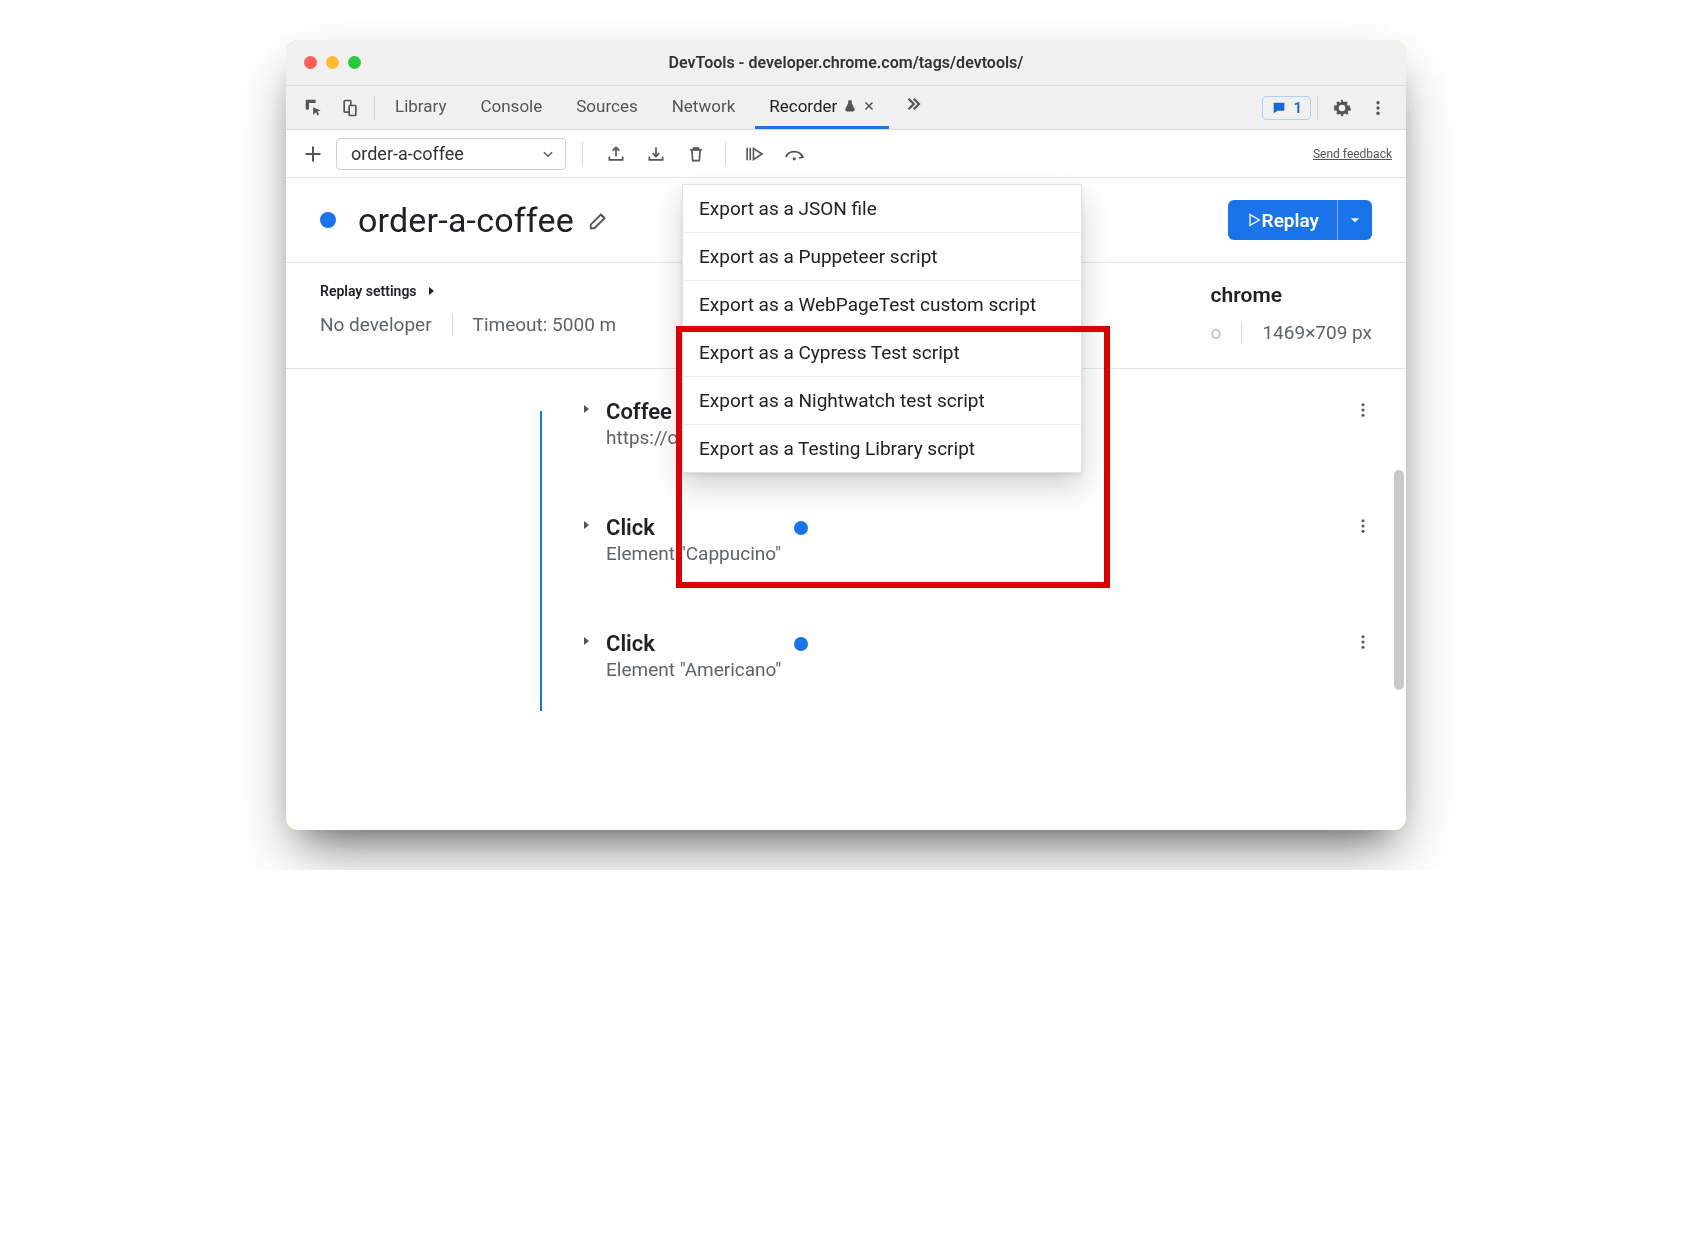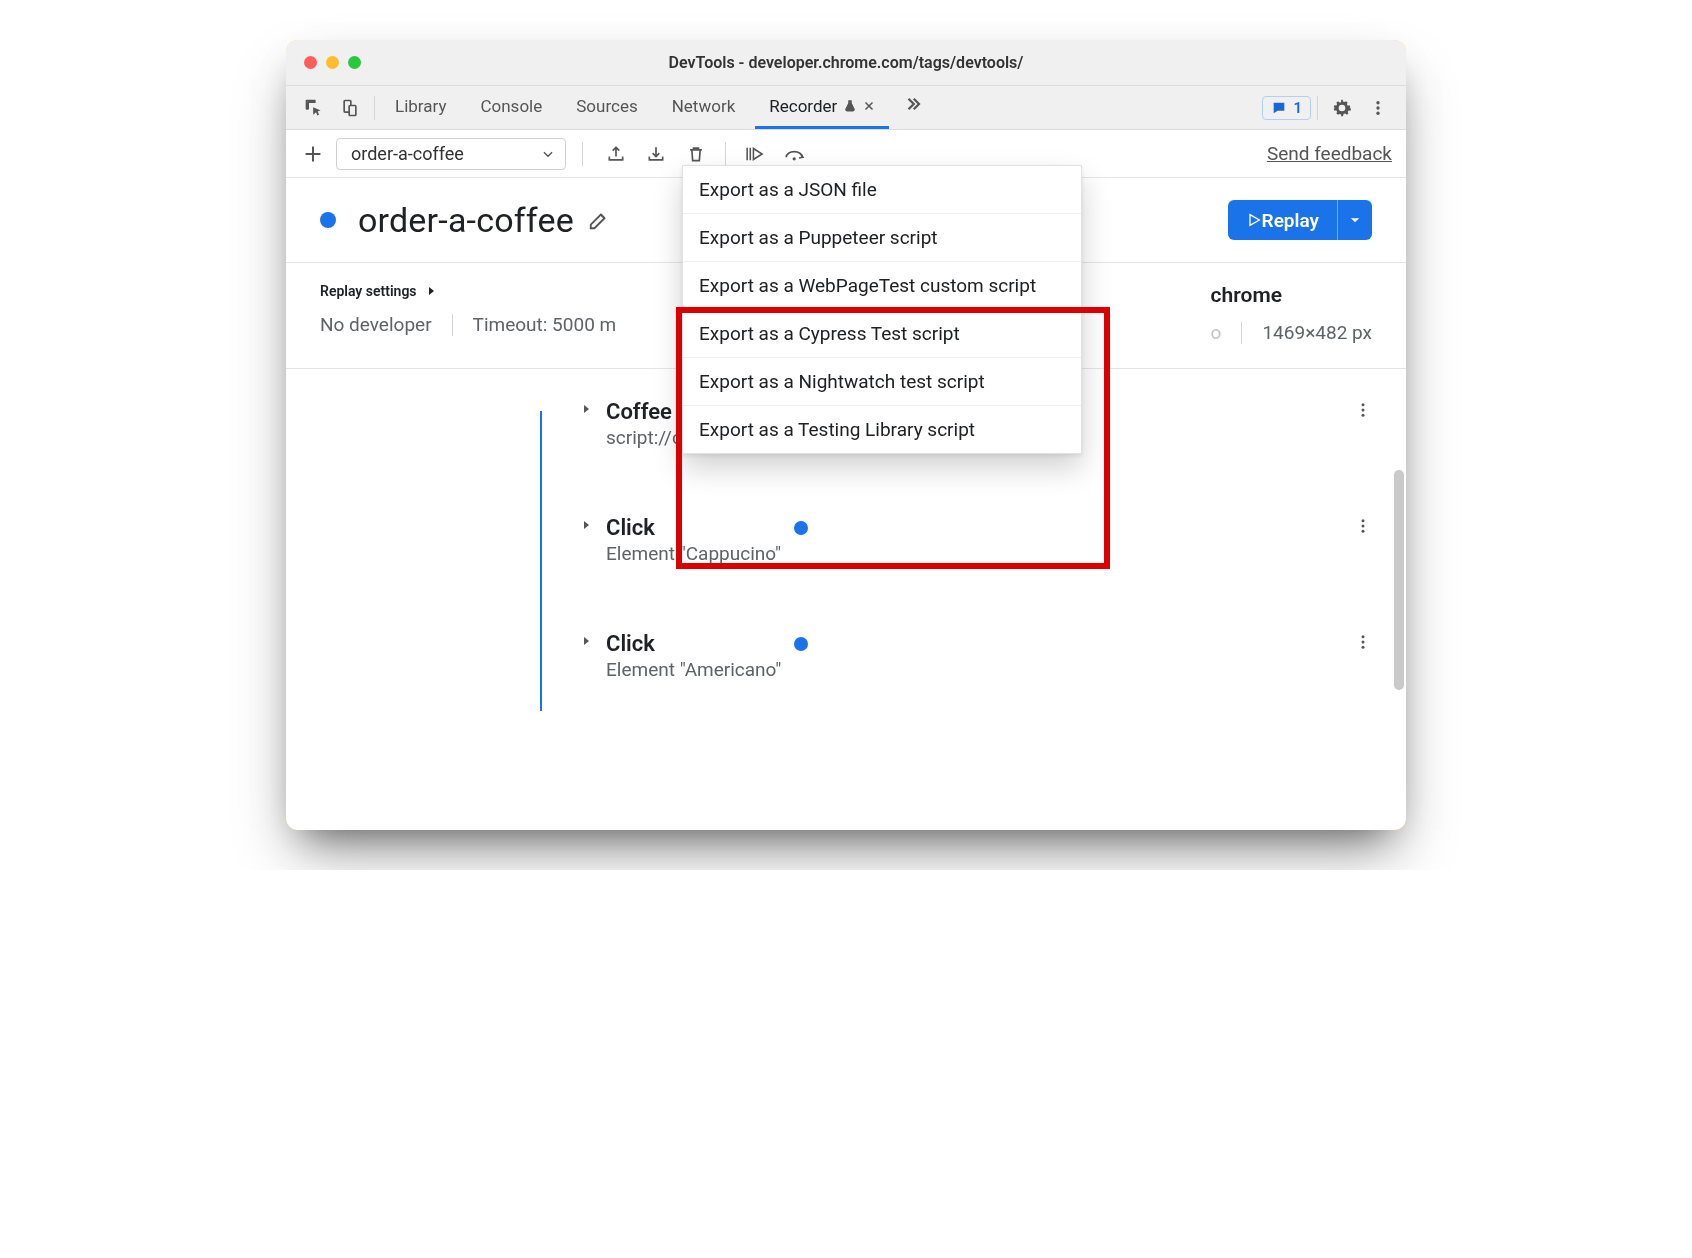--- a/index.html
+++ b/index.html
@@ -97,21 +97,21 @@
     font-size: 18px; color: #333;
     justify-content: space-between;
     cursor: pointer;
   }
   .tbicons { display: flex; align-items: center; gap: 6px; }
   .tbic {
     width: 34px; height: 34px; display: flex; align-items: center; justify-content: center;
     color: #555; cursor: pointer; border-radius: 4px;
   }
   .rectoolbar .spacer { flex: 1; }
-  .feedback { font-size: 19px; color: #555; text-decoration: underline; cursor: pointer; }
+  .feedback { font-size: 12px; color: #555; text-decoration: underline; cursor: pointer; }
 
   
   .headrow {
     display: flex; align-items: center; padding: 22px 34px;
     border-bottom: 1px solid #e5e5e5;
   }
   .bluedot { width: 16px; height: 16px; background: #1a73e8; border-radius: 50%; margin-right: 22px; }
   .heading { font-size: 34px; font-weight: 400; color: #202124; letter-spacing: 0.2px;}
   .pencil { margin-left: 14px; color: #555; cursor: pointer; }
   .headrow .spacer { flex: 1; }
@@ -381,41 +381,41 @@
               <span>No developer</span>
               <div class="divider"></div>
               <span>Timeout: 5000 m</span>
             </div>
           </div>
           <div style="text-align:left;">
             <div class="envlabel">chrome</div>
             <div class="settingsmeta" style="margin-top:14px;">
               <span style="color:#c4c4c4;">o</span>
               <div class="divider"></div>
-              <span>1469×482 px</span>
+              <span>1469×709 px</span>
             </div>
           </div>
         </div>
       </div>
 
       <div class="timeline">
         <div class="tl">
           <div class="line"></div>
 
           <div class="step">
             <div class="node open" style="top:2px;"></div>
             <div class="row">
               <span class="caret">
                   <svg width="12" height="12" viewBox="0 0 24 24">
                     <path d="M8 4l10 8-10 8V4z" fill="#555"></path>
                   </svg>
                 </span>
               <div>
                 <div class="steptitle">Coffee c</div>
-                <div class="stepsub">script://c</div>
+                <div class="stepsub">https://c</div>
               </div>
             </div>
             <div class="more">
               <svg width="18" height="18" viewBox="0 0 24 24">
                   <circle cx="12" cy="5" r="2" fill="#555"></circle>
                   <circle cx="12" cy="12" r="2" fill="#555"></circle>
                   <circle cx="12" cy="19" r="2" fill="#555"></circle>
                 </svg>
             </div>
           </div>
@@ -459,21 +459,21 @@
               <svg width="18" height="18" viewBox="0 0 24 24">
                   <circle cx="12" cy="5" r="2" fill="#555"></circle>
                   <circle cx="12" cy="12" r="2" fill="#555"></circle>
                   <circle cx="12" cy="19" r="2" fill="#555"></circle>
                 </svg>
             </div>
           </div>
         </div>
       </div>
 
-      <div class="menuwrap" style="top:35px;">
+      <div class="menuwrap" style="top:54px;">
         <div class="menu">
           <div class="menuitem">Export as a JSON file</div>
           <div class="menuitem">Export as a Puppeteer script</div>
           <div class="menuitem">Export as a WebPageTest custom script</div>
           <div class="menuitem">Export as a Cypress Test script</div>
           <div class="menuitem">Export as a Nightwatch test script</div>
           <div class="menuitem">Export as a Testing Library script</div>
         </div>
         <div class="redbox"></div>
       </div>

